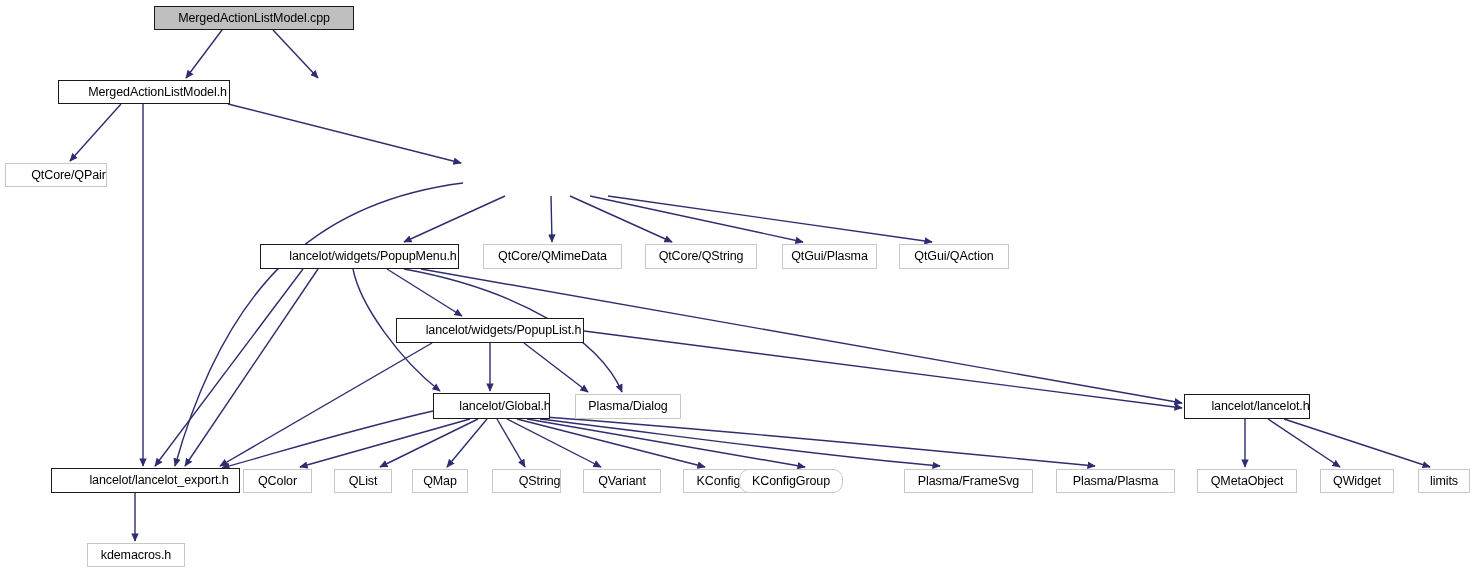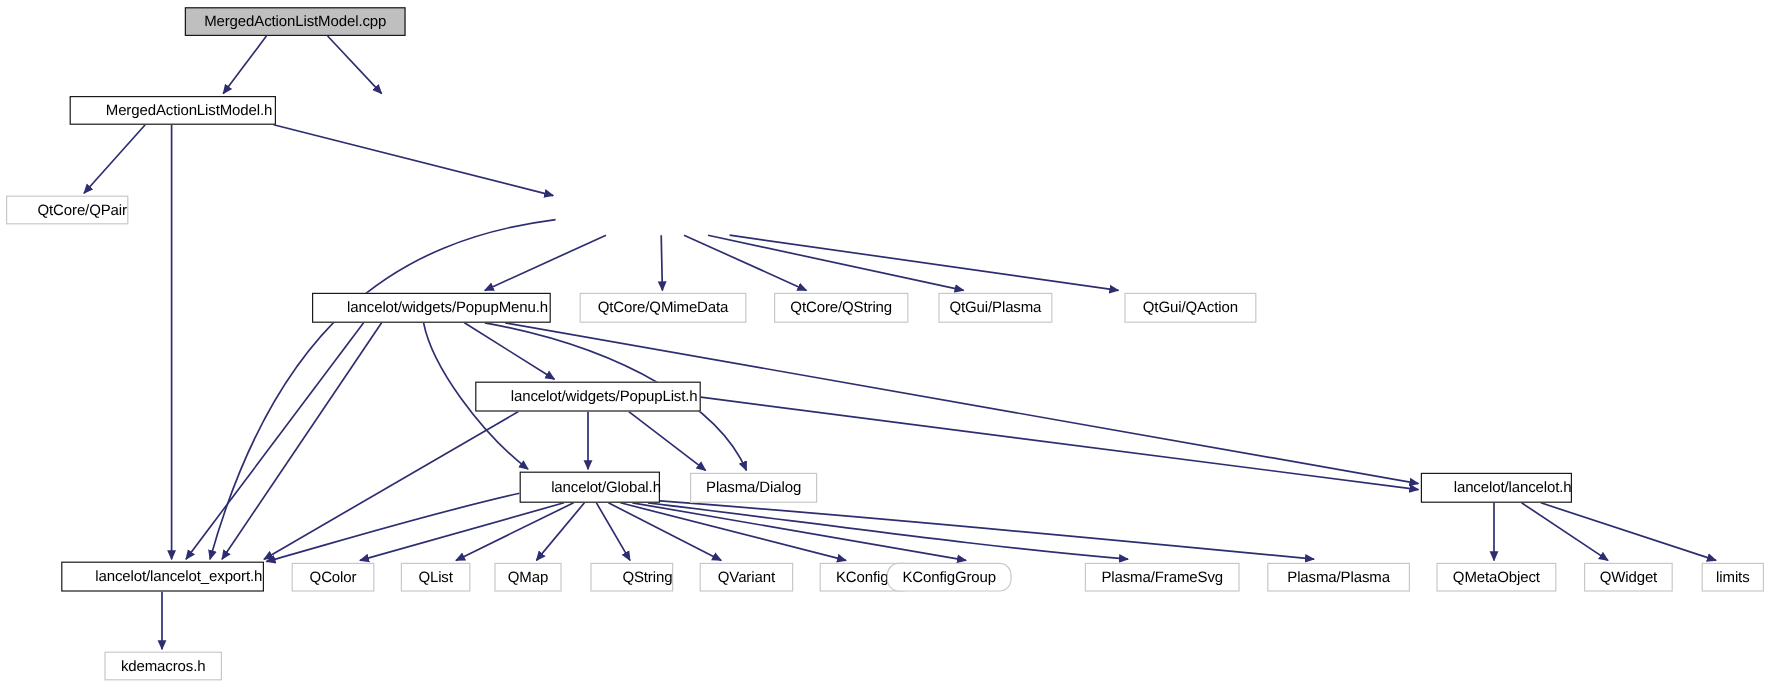--- a/index.html
+++ b/index.html
@@ -85,33 +85,33 @@
       <path d="M 507,419 L 601,467" fill="none" stroke="#2d2d70" stroke-width="1.4" marker-end="url(#arrow)"></path>
       <path d="M 517,419 L 705,467" fill="none" stroke="#2d2d70" stroke-width="1.4" marker-end="url(#arrow)"></path>
       <path d="M 527,419 L 805,467" fill="none" stroke="#2d2d70" stroke-width="1.4" marker-end="url(#arrow)"></path>
       <path d="M 540,419 C 680,436 820,456 940,466" fill="none" stroke="#2d2d70" stroke-width="1.4" marker-end="url(#arrow)"></path>
       <path d="M 545,417 C 720,430 950,452 1095,466" fill="none" stroke="#2d2d70" stroke-width="1.4" marker-end="url(#arrow)"></path>
       <path d="M 1245,419 L 1245,467" fill="none" stroke="#2d2d70" stroke-width="1.4" marker-end="url(#arrow)"></path>
       <path d="M 1268,419 L 1340,467" fill="none" stroke="#2d2d70" stroke-width="1.4" marker-end="url(#arrow)"></path>
       <path d="M 1284,419 L 1430,467" fill="none" stroke="#2d2d70" stroke-width="1.4" marker-end="url(#arrow)"></path>
       <path d="M 135,493 L 135,541" fill="none" stroke="#2d2d70" stroke-width="1.4" marker-end="url(#arrow)"></path>
     </svg>
-<div class="node current" style="left: 154px; top: 6px; width: 184px; height: 24px;"><span>MergedActionListModel.cpp</span></div>
+<div class="node current" style="left: 154px; top: 6px; width: 200px; height: 24px;"><span>MergedActionListModel.cpp</span></div>
     <div class="node strong" style="left: 58px; top: 80px; width: 172px; height: 24px;"><span>MergedActionListModel.h</span></div>
     <div class="node" style="left: 5px; top: 163px; width: 102px; height: 24px; padding-left: 25px;"><span>QtCore/QPair</span></div>
     <div class="node strong" style="left: 260px; top: 244px; width: 199px; height: 25px;"><span>lancelot/widgets/PopupMenu.h</span></div>
     <div class="node" style="left: 483px; top: 244px; width: 139px; height: 25px;"><span>QtCore/QMimeData</span></div>
     <div class="node" style="left: 645px; top: 244px; width: 112px; height: 25px;"><span>QtCore/QString</span></div>
     <div class="node" style="left: 782px; top: 244px; width: 95px; height: 25px;"><span>QtGui/Plasma</span></div>
-    <div class="node" style="left: 899px; top: 244px; width: 110px; height: 25px; margin-left: 38px;"><span>QtGui/QAction</span></div>
+    <div class="node" style="left: 899px; top: 244px; width: 110px; height: 25px;"><span>QtGui/QAction</span></div>
     <div class="node strong" style="left: 396px; top: 318px; width: 188px; height: 25px;"><span>lancelot/widgets/PopupList.h</span></div>
     <div class="node strong" style="left: 433px; top: 393px; width: 117px; height: 26px;"><span>lancelot/Global.h</span></div>
     <div class="node" style="left: 575px; top: 394px; width: 106px; height: 25px;"><span>Plasma/Dialog</span></div>
     <div class="node strong" style="left: 1184px; top: 394px; width: 126px; height: 25px;"><span>lancelot/lancelot.h</span></div>
-    <div class="node strong" style="left: 51px; top: 468px; width: 169px; height: 25px;"><span>lancelot/lancelot_export.h</span></div>
+    <div class="node strong" style="left: 51px; top: 468px; width: 189px; height: 25px;"><span>lancelot/lancelot_export.h</span></div>
     <div class="node" style="left: 243px; top: 469px; width: 69px; height: 24px;"><span>QColor</span></div>
     <div class="node" style="left: 334px; top: 469px; width: 58px; height: 24px;"><span>QList</span></div>
     <div class="node" style="left: 412px; top: 469px; width: 56px; height: 24px;"><span>QMap</span></div>
     <div class="node" style="left: 492px; top: 469px; width: 69px; height: 24px; padding-left: 26px;"><span>QString</span></div>
     <div class="node" style="left: 583px; top: 469px; width: 78px; height: 24px;"><span>QVariant</span></div>
     <div class="node" style="left: 683px; top: 469px; width: 71px; height: 24px;"><span>KConfig</span></div>
     <div class="node" style="left: 739px; top: 469px; width: 104px; height: 24px; border-radius: 10px;"><span>KConfigGroup</span></div>
     <div class="node" style="left: 904px; top: 469px; width: 129px; height: 24px;"><span>Plasma/FrameSvg</span></div>
     <div class="node" style="left: 1056px; top: 469px; width: 119px; height: 24px;"><span>Plasma/Plasma</span></div>
     <div class="node" style="left: 1197px; top: 469px; width: 100px; height: 24px;"><span>QMetaObject</span></div>

